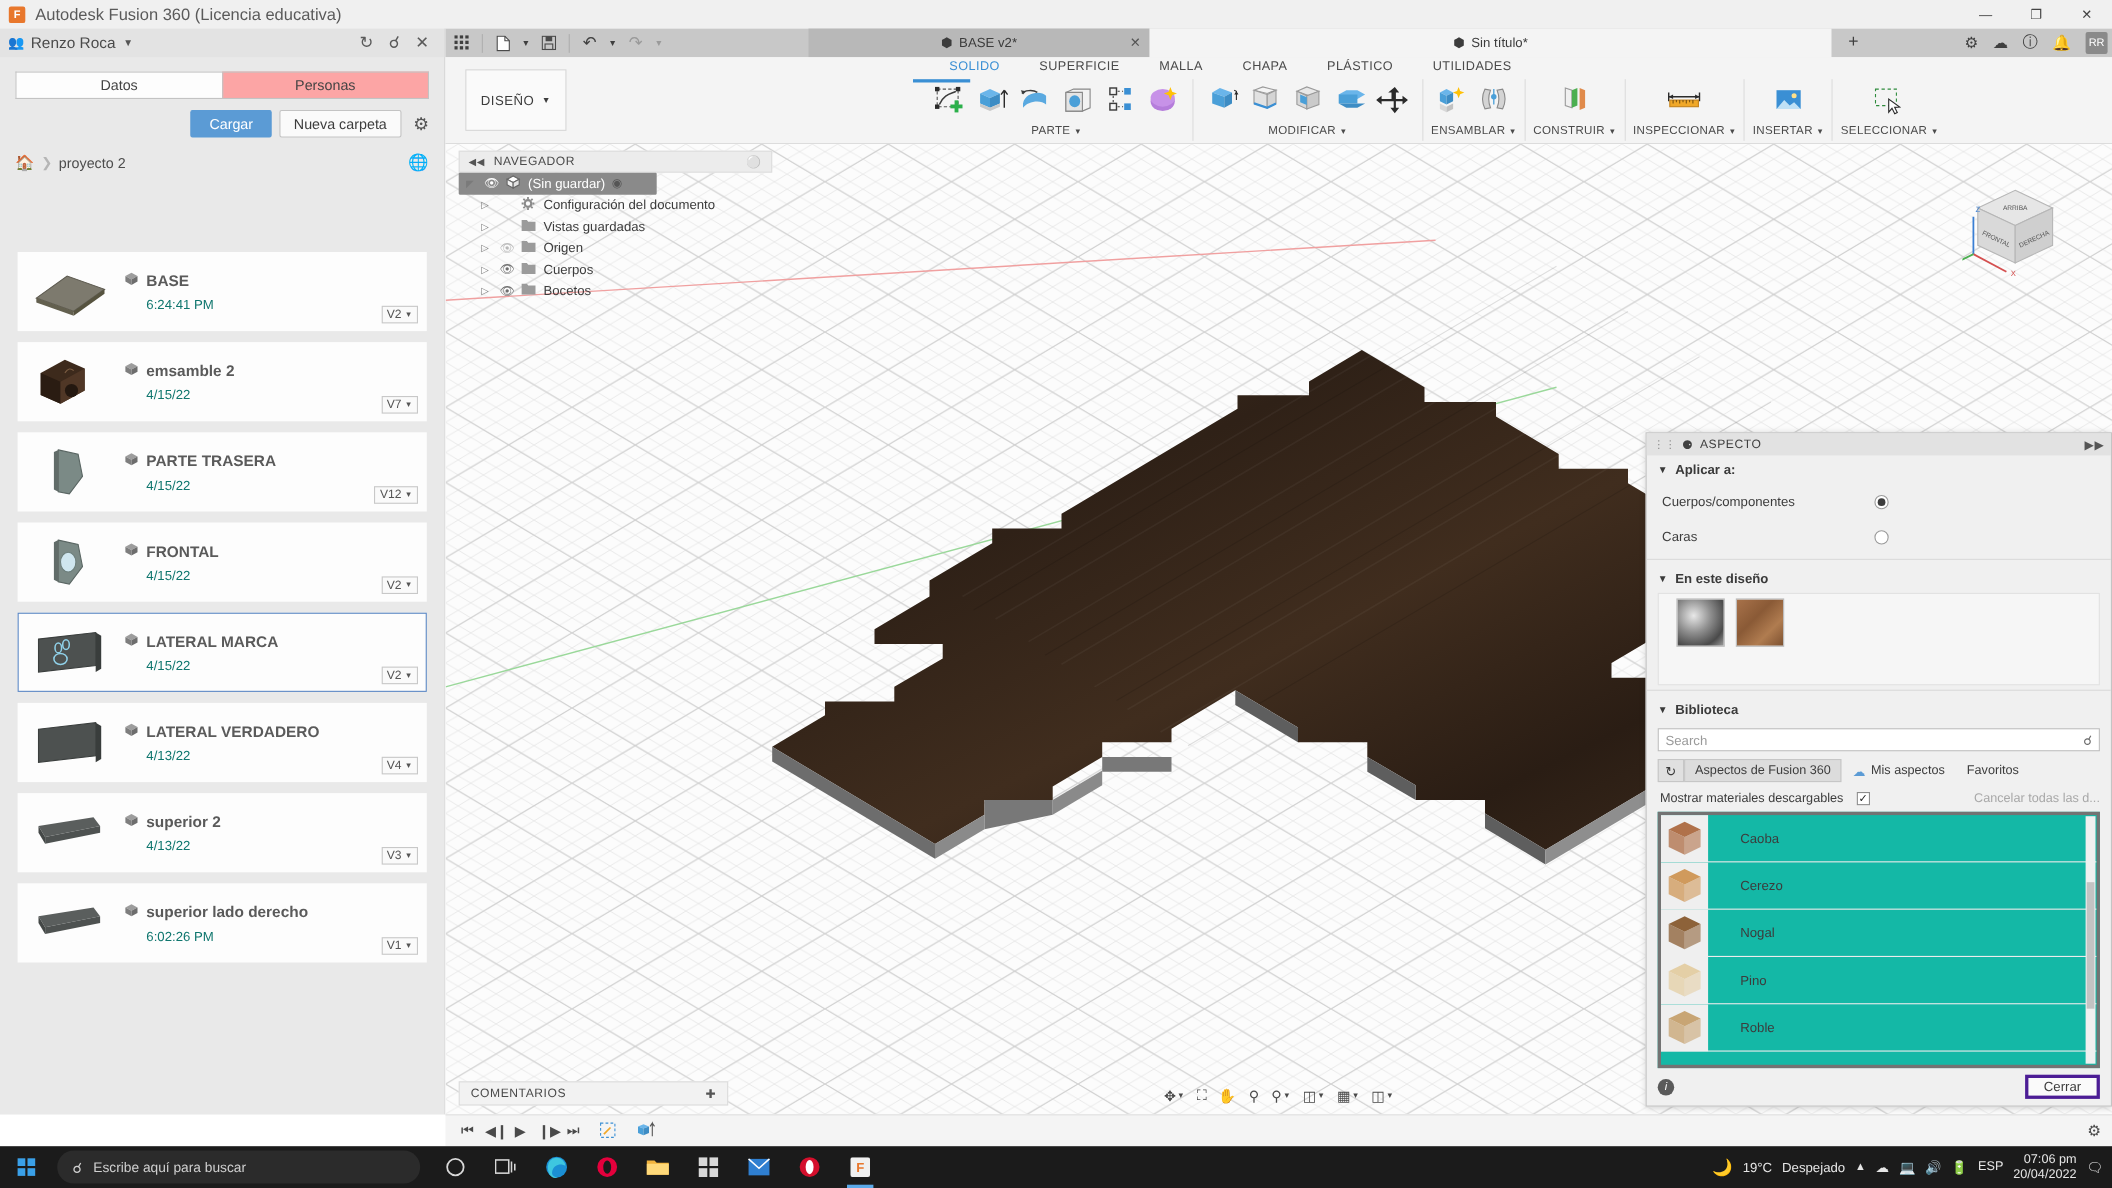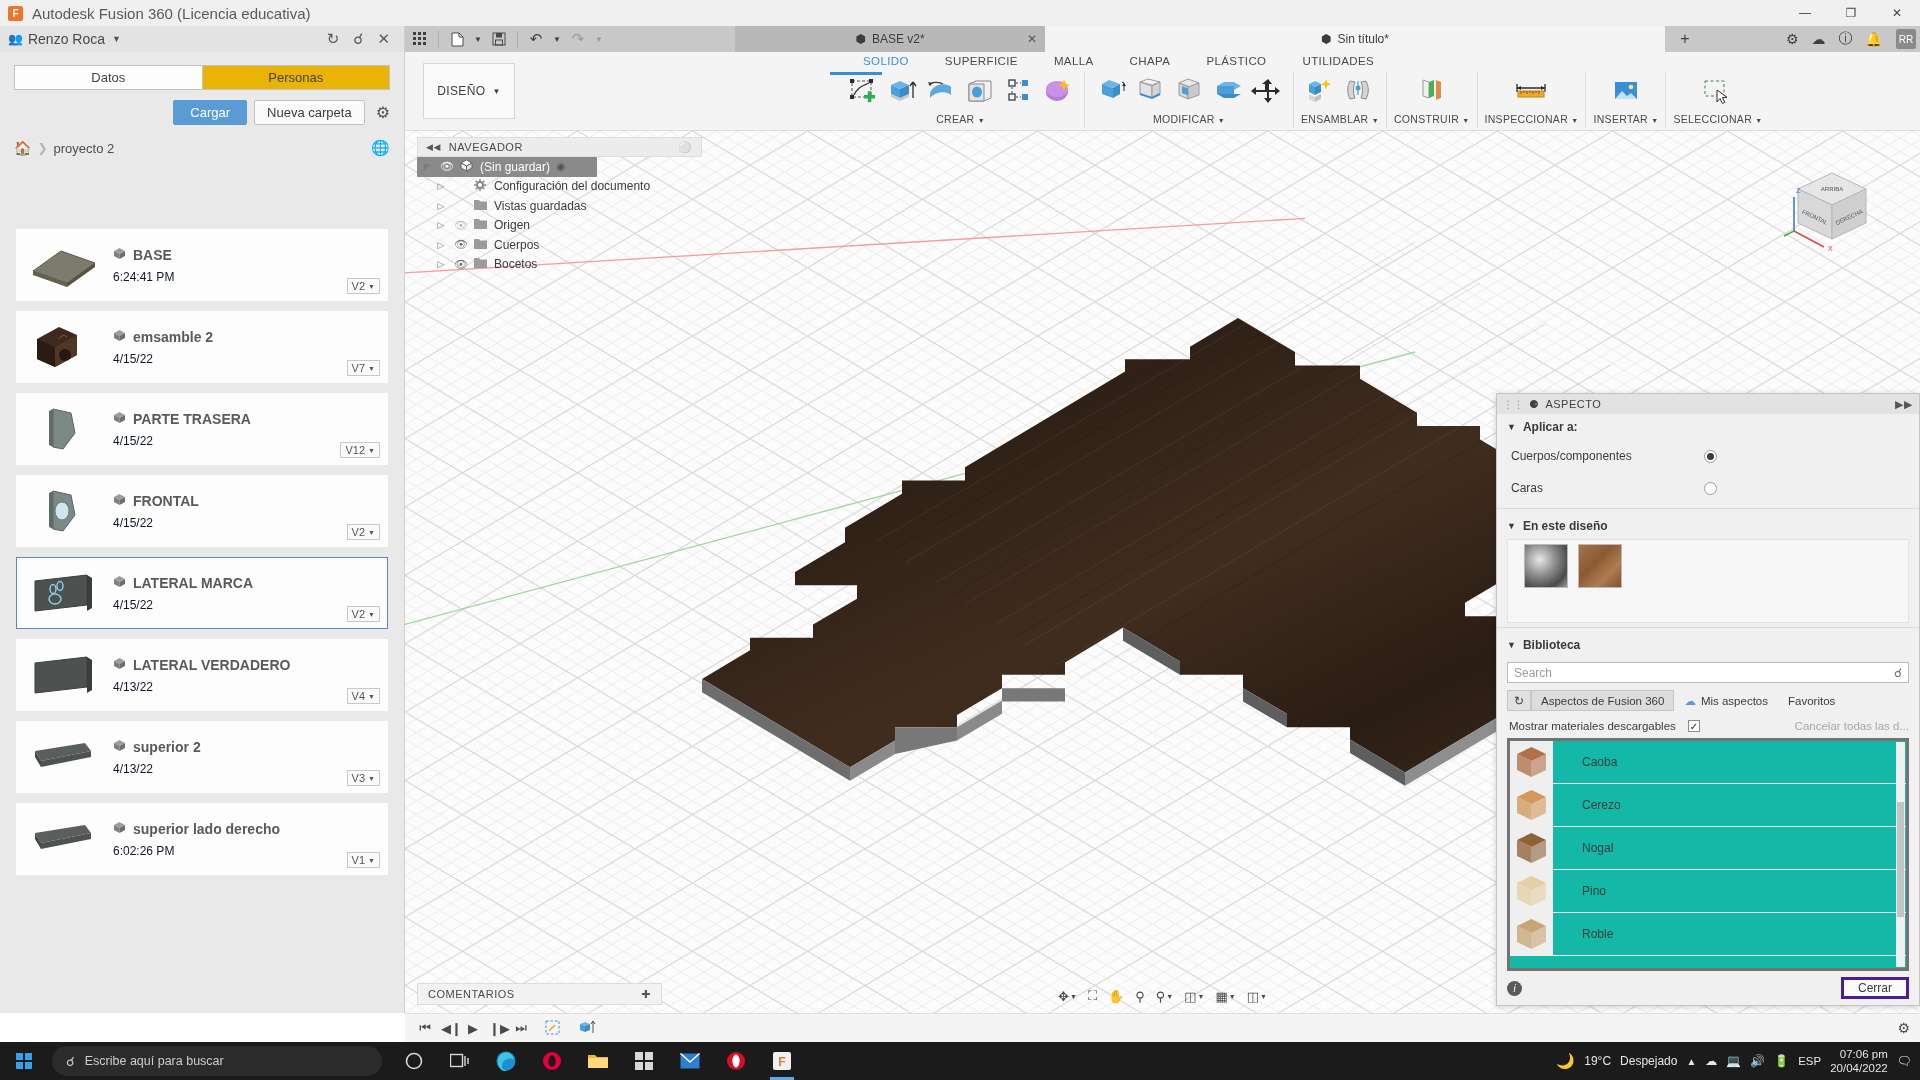--- a/index.html
+++ b/index.html
@@ -23,21 +23,21 @@
   
   .datapanel { position:absolute; left:0; top:26px; width:405px; height:987px; background:#e9e9e9; border-right:1px solid #d0d0d0; }
   .dp-head { height:26px; display:flex; align-items:center; padding:0 8px; background:#e3e3e3; }
   .dp-head .usericon { font-size:12px; color:#4e4e4e; margin-right:6px; letter-spacing:-1px;}
   .dp-head .uname { font-size:14px; color:#4a4a4a; }
   .dp-head .caret { margin-left:7px; font-size:9px; color:#555; }
   .dp-head .tools { margin-left:auto; display:flex; gap:14px; padding-right:6px; }
   .dp-head .tools span { font-size:15px; color:#5a5a5a; cursor:pointer; }
 
   .tabs { display:flex; margin:13px 14px 0 14px; }
-  .tab { flex:1; height:25px; border:1px solid #c3c3c3; background:#eab308; display:flex; align-items:center; justify-content:center; font-size:13px; color:#444; }
+  .tab { flex:1; height:25px; border:1px solid #c3c3c3; background:#fca5a5; display:flex; align-items:center; justify-content:center; font-size:13px; color:#444; }
   .tab.active { background:#fdfdfd; }
   .tab:first-child { border-right:none; }
 
   .dp-actions { display:flex; justify-content:flex-end; align-items:center; gap:7px; margin:10px 14px 0 14px; }
   .btn-primary { background:#5b9bd5; color:#fff; border:1px solid #5b9bd5; height:25px; padding:0 16px; font-size:13px; border-radius:2px;text-align:center; }
   .btn-default { background:#fafafa; color:#3c3c3c; border:1px solid #c3c3c3; height:25px; padding:0 12px; font-size:13px; border-radius:2px; }
   .dp-gear { margin-left:4px; font-size:16px; color:#555; }
 
   .crumb { display:flex; align-items:center; height:28px; padding:0 14px; margin-top:9px; }
   .crumb .home { font-size:14px; color:#4a4a4a; }
@@ -45,21 +45,21 @@
   .crumb .cname { font-size:13px; color:#4d4d4d; }
   .crumb .globe { margin-left:auto; font-size:15px; color:#6f6f6f; }
 
   .filelist { position:absolute; left:0; top:203px; width:404px; bottom:0; overflow:hidden; background:#e9e9e9; }
   .fileitem { position:relative; margin:0 16px 10px 16px; height:72px; background:#fdfdfd; border:1px solid transparent; display:flex; align-items:center; }
   .fileitem.sel { border:1px solid #5b87c4; }
   .thumb { width:78px; height:58px; margin-left:8px; display:flex; align-items:center; justify-content:center; }
   .fmeta { margin-left:10px; }
   .fname { display:flex; align-items:center; font-size:14px; font-weight:bold; color:#5a5a5a; }
   .fname .cubeicon { margin-right:7px; }
-  .fdate { margin-top:7px; font-size:12px; color:#0f172a; }
+  .fdate { margin-top:7px; font-size:12px; color:#0f766e;margin-left:20px; }
   .vbadge { position:absolute; right:7px; bottom:6px; border:1px solid #c8c8c8; background:#fafafa; font-size:11px; color:#555; padding:1px 4px; display:flex; align-items:center; gap:3px; }
   .vbadge i { font-style:normal; font-size:7px; }
 
   
   .fusion { position:absolute; left:405px; top:26px; right:0; bottom:67px; background:#f4f4f4; }
 
   .qat { height:26px; background:#c8c8c8; display:flex; align-items:center; position:relative; }
   .qat .qbtn { width:30px; height:26px; display:flex; align-items:center; justify-content:center; font-size:15px; color:#3f3f3f; }
   .qat .sepv { width:1px; height:17px; background:#aeaeae; margin:0 3px; }
   .doctab { position:absolute; height:26px; display:flex; align-items:center; padding:0 10px; font-size:12px; color:#3c3c3c; }
@@ -545,21 +545,21 @@
             </div>
             <div class="picon">
               <svg width="30" height="30" viewBox="0 0 30 30">
                   <ellipse cx="14" cy="16" rx="11" ry="9" fill="#b57ddb"></ellipse>
                   <ellipse cx="14" cy="13" rx="11" ry="8" fill="#c792e8"></ellipse>
                   <path d="M21 3 l1.6 4.4 4.4 1.6 -4.4 1.6 -1.6 4.4 -1.6-4.4 -4.4-1.6 4.4-1.6z" fill="#ffc107"></path>
                 </svg>
             </div>
           </div>
           <div class="plabel">
-            <span>CREAR</span> <span style="font-size:7px;">▼</span>
+            <span>PARTE</span> <span style="font-size:7px;">▼</span>
           </div>
         </div>
 
         <div class="panel">
           <div class="prow">
             <div class="picon">
               <svg width="30" height="30" viewBox="0 0 30 30">
                   <path d="M6 8 l7-4 11 4 -7 4z" fill="#6ab5ea"></path>
                   <path d="M6 8 v10 l11 4 v-10z" fill="#4a9fd8"></path>
                   <path d="M24 8 v10 l-7 4 v-10z" fill="#3d8cc4"></path>

